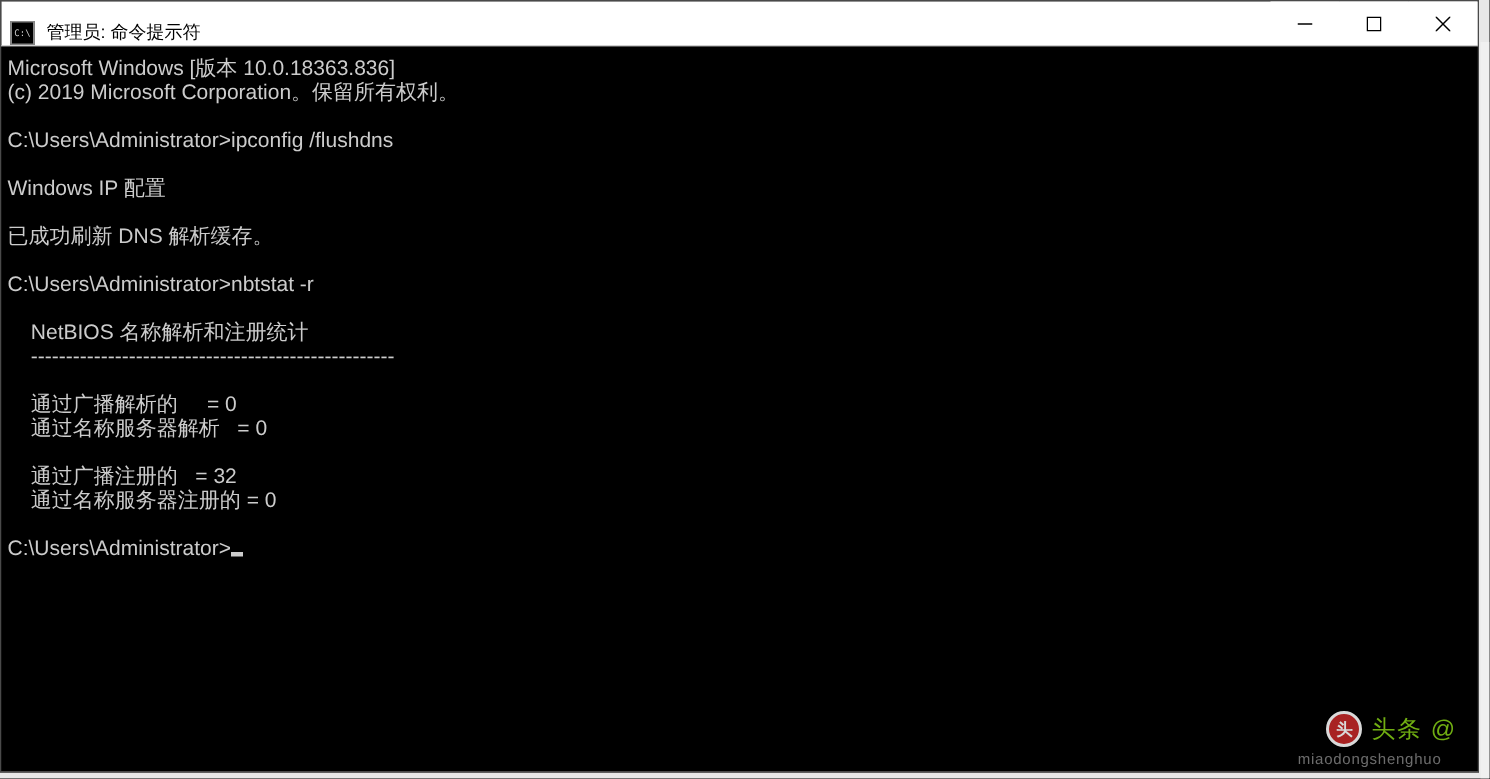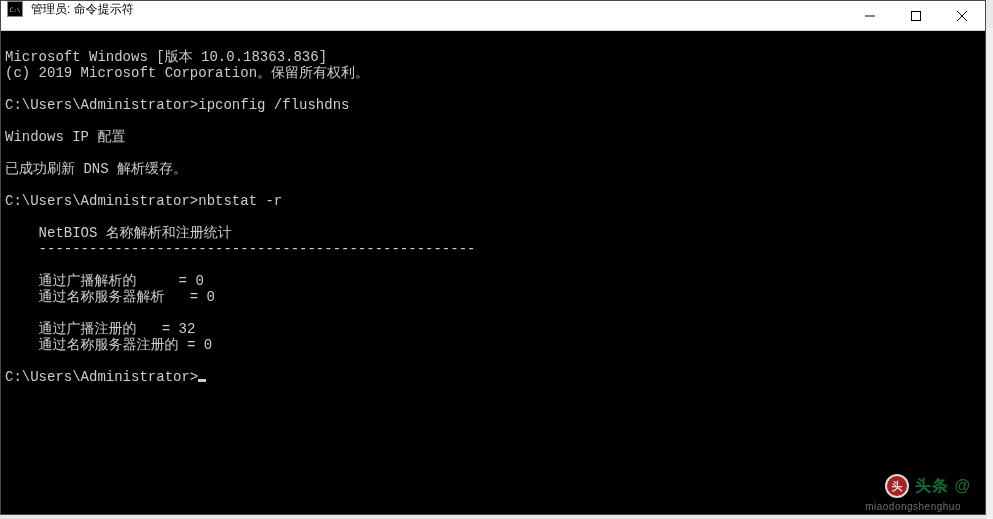--- a/index.html
+++ b/index.html
@@ -19,21 +19,21 @@
     height: 515px;
     background: #000;
     border: 1px solid #4a4a4a;
     display: flex;
     flex-direction: column;
   }
   .titlebar {
     height: 30px;
     background: #fff;
     display: flex;
-    align-items: flex-start;
+    align-items: flex-end;
     border-bottom: 1px solid #d0d0d0;
     user-select: none;
   }
   .titlebar-icon {
     width: 16px;
     height: 16px;
     margin: 0 6px;
     background: #000;
     border: 1px solid #888;
     position: relative;
@@ -63,24 +63,24 @@
     display: flex;
     align-items: center;
     justify-content: center;
     background: #fff;
   }
   .win-btn svg { width: 10px; height: 10px; }
   .terminal {
     flex: 1;
     background: #000;
     color: #ccc;
-    font-family: Liberation Mono, monospace;
+    font-family: Liberation Sans, sans-serif;
     font-size: 14px;
     line-height: 16px;
-    padding: 18px 4px;
+    padding: 6px 4px;
     white-space: pre;
     overflow: hidden;
     position: relative;
   }
   .cursor {
     display: inline-block;
     width: 8px;
     height: 3px;
     background: #ccc;
     vertical-align: baseline;
@@ -111,23 +111,23 @@
     background: #c62828;
     border: 2px solid #fff;
     display: flex;
     align-items: center;
     justify-content: center;
     color: #fff;
     font-size: 11px;
     font-weight: bold;
   }
   .wm-text {
-    color: #15803d;
+    color: #84cc16;
     font-size: 16px;
-    font-weight: 700;
+    font-weight: 400;
     text-shadow: 0 0 4px rgba(0,0,0,.7);
     letter-spacing: 1px;
   }
   .wm-big {
     position: absolute;
     right: 30px;
     bottom: 12px;
     color: rgba(255,255,255,.9);
     font-size: 22px;
     font-weight: 700;

